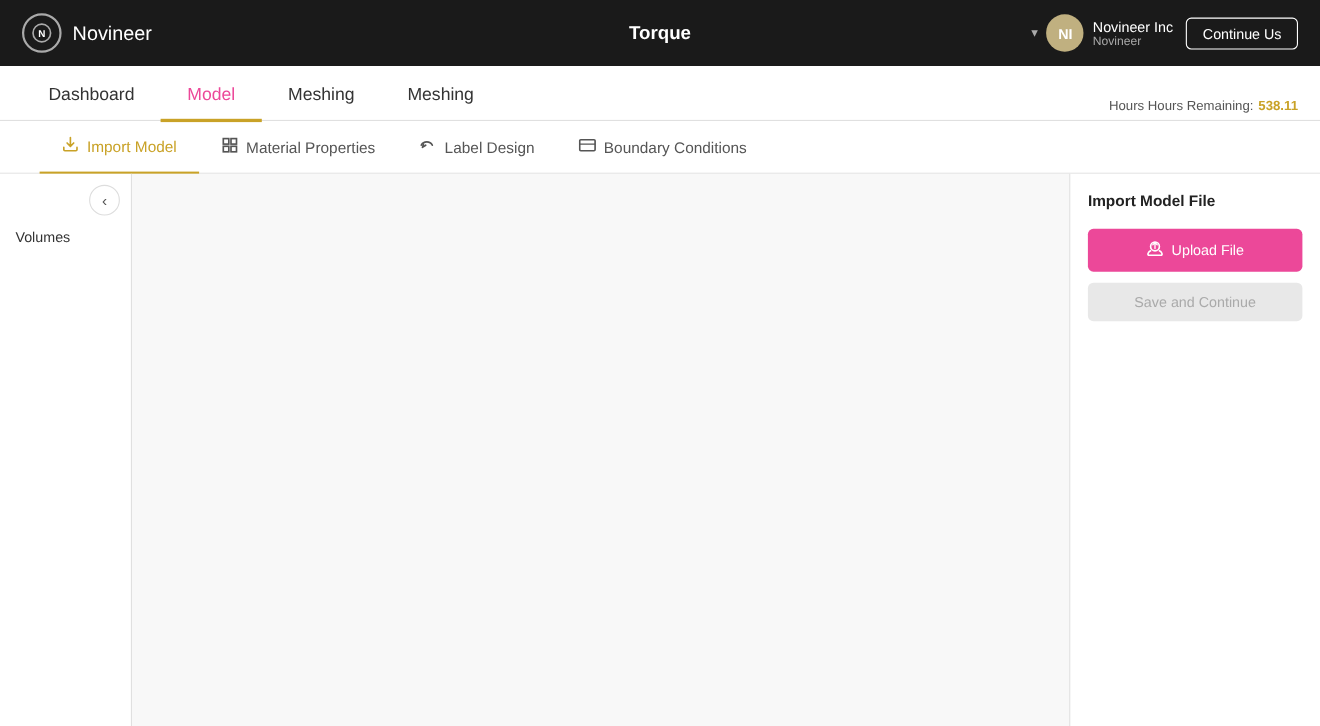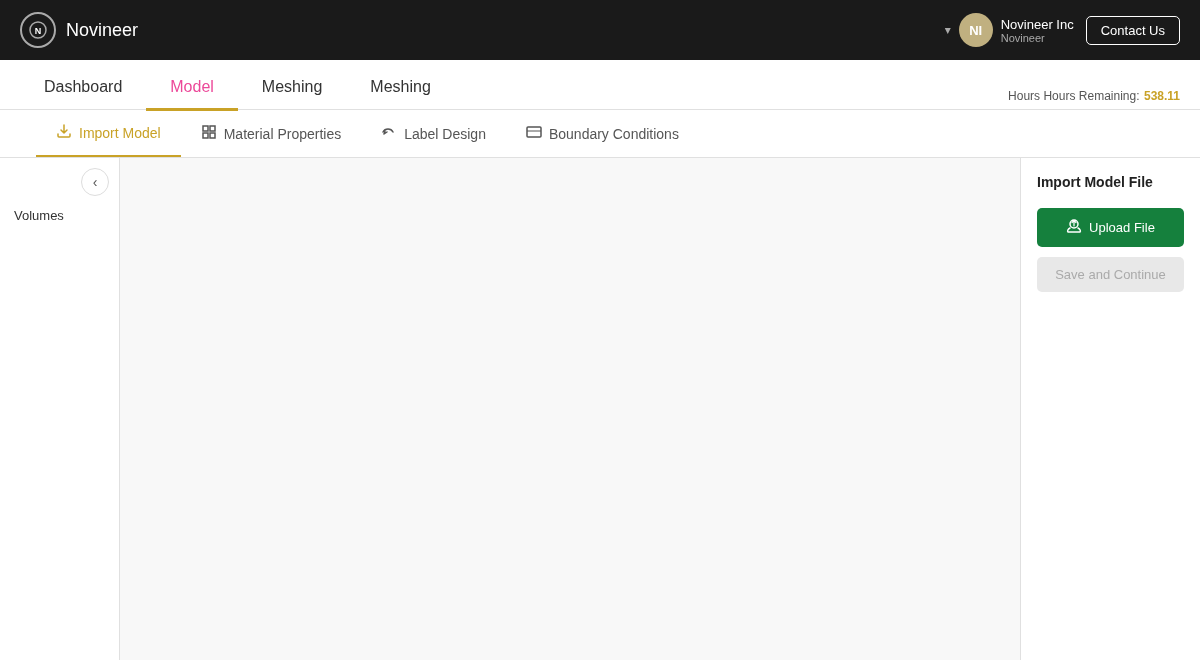--- a/index.html
+++ b/index.html
@@ -190,40 +190,40 @@
     }
 
     
     .main-canvas {
       flex: 1;
       background: #f8f8f8;
     }
 
     
     .right-panel {
-      width: 180px;
+      width: 228px;
       background: white;
       border-left: 1px solid #e0e0e0;
       padding: 0;
       flex-shrink: 0;
       display: flex;
       flex-direction: column;
     }
     .import-section {
       padding: 16px;
     }
     .import-title {
       font-size: 14px;
       font-weight: 600;
       color: #222;
       margin-bottom: 18px;
     }
     .upload-btn {
       width: 100%;
-      background: #15803d;
+      background: #ec4899;
       color: white;
       border: none;
       border-radius: 5px;
       padding: 10px 12px;
       font-size: 13px;
       cursor: pointer;
       display: flex;
       align-items: center;
       justify-content: center;
       gap: 7px;
@@ -247,30 +247,31 @@
 <div class="header">
   <div class="logo-area">
     <div class="logo-circle">
       <svg width="20" height="20" viewBox="0 0 20 20" fill="none">
         <circle cx="10" cy="10" r="8" stroke="#aaa" stroke-width="1.5" fill="none"></circle>
         <text x="10" y="14" text-anchor="middle" fill="white" font-size="9" font-family="sans-serif">N</text>
       </svg>
     </div>
     <span class="logo-text">Novineer</span>
   </div>
+  <div class="header-title">Torque</div>
   <div class="header-right">
     <div class="user-dropdown">
       <span class="chevron-down">▾</span>
       <div class="user-avatar">NI</div>
       <div class="user-info">
         <span class="user-name">Novineer Inc</span>
         <span class="user-sub">Novineer</span>
       </div>
     </div>
-    <button class="contact-btn">Contact Us</button>
+    <button class="contact-btn">Continue Us</button>
   </div>
 </div>
 
 <div class="main-nav">
   <div class="nav-tab">Dashboard</div>
   <div class="nav-tab active">Model</div>
   <div class="nav-tab">Meshing</div>
   <div class="nav-tab">Meshing</div>
   <div style="flex:1; display:flex; justify-content:flex-end; align-items:center; padding-bottom:4px;">
     <span style="font-size:12px; color:#555;">Hours Hours Remaining:</span>

